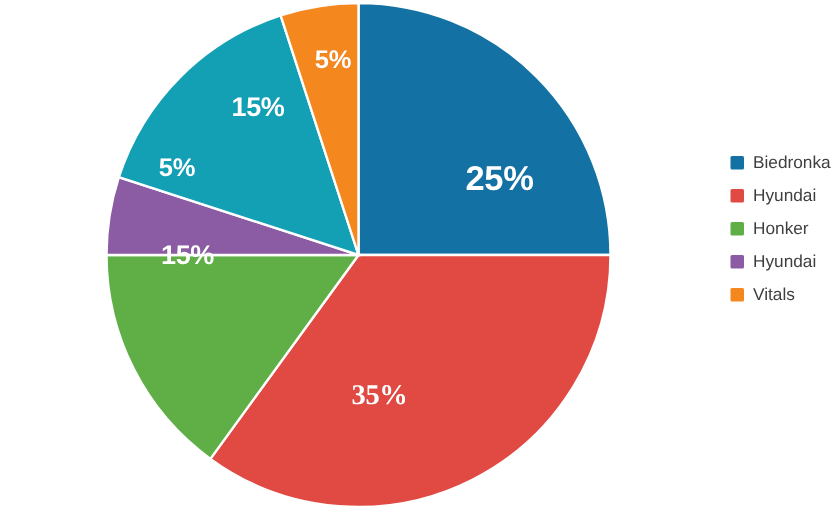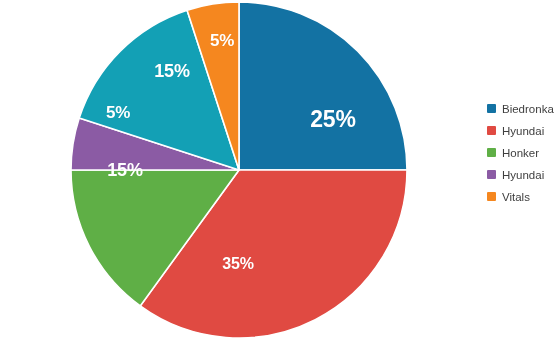--- a/index.html
+++ b/index.html
@@ -78,21 +78,21 @@
           <path d="M 239 170 L 239.00 2.00 A 168 168 0 0 1 407.00 170.00 Z" fill="#1372A3" stroke="#ffffff" stroke-width="1.6"></path>
           <path d="M 239 170 L 407.00 170.00 A 168 168 0 0 1 140.25 305.91 Z" fill="#E04A42" stroke="#ffffff" stroke-width="1.6"></path>
           <path d="M 239 170 L 140.25 305.91 A 168 168 0 0 1 71.00 170.00 Z" fill="#5FAF46" stroke="#ffffff" stroke-width="1.6"></path>
           <path d="M 239 170 L 71.00 170.00 A 168 168 0 0 1 79.22 118.09 Z" fill="#8B5BA4" stroke="#ffffff" stroke-width="1.6"></path>
           <path d="M 239 170 L 79.22 118.09 A 168 168 0 0 1 187.09 10.22 Z" fill="#13A0B5" stroke="#ffffff" stroke-width="1.6"></path>
           <path d="M 239 170 L 187.09 10.22 A 168 168 0 0 1 239.00 2.00 Z" fill="#F5871F" stroke="#ffffff" stroke-width="1.6"></path>
         </g>
     </svg>
     <div id="slice-labels">
         <div class="slice-label" style="left: 333px; top: 119px; font-size: 23px;">25%</div>
-        <div class="slice-label" style="left: 238px; top: 264px; font-size: 16px;">35%</div>
+        <div class="slice-label" style="left: 253px; top: 264px; font-size: 19px; font-family: Liberation Serif, serif;">35%</div>
         <div class="slice-label" style="left: 125px; top: 170px; font-size: 18px;">15%</div>
         <div class="slice-label" style="left: 118px; top: 112px; font-size: 17px;">5%</div>
         <div class="slice-label" style="left: 172px; top: 71px; font-size: 18px;">15%</div>
         <div class="slice-label" style="left: 222px; top: 40px; font-size: 17px;">5%</div>
       </div>
   </div>
 
   <div id="legend">
       <div class="legend-row">
         <span class="legend-swatch" style="background: rgb(19, 114, 163);"></span>

